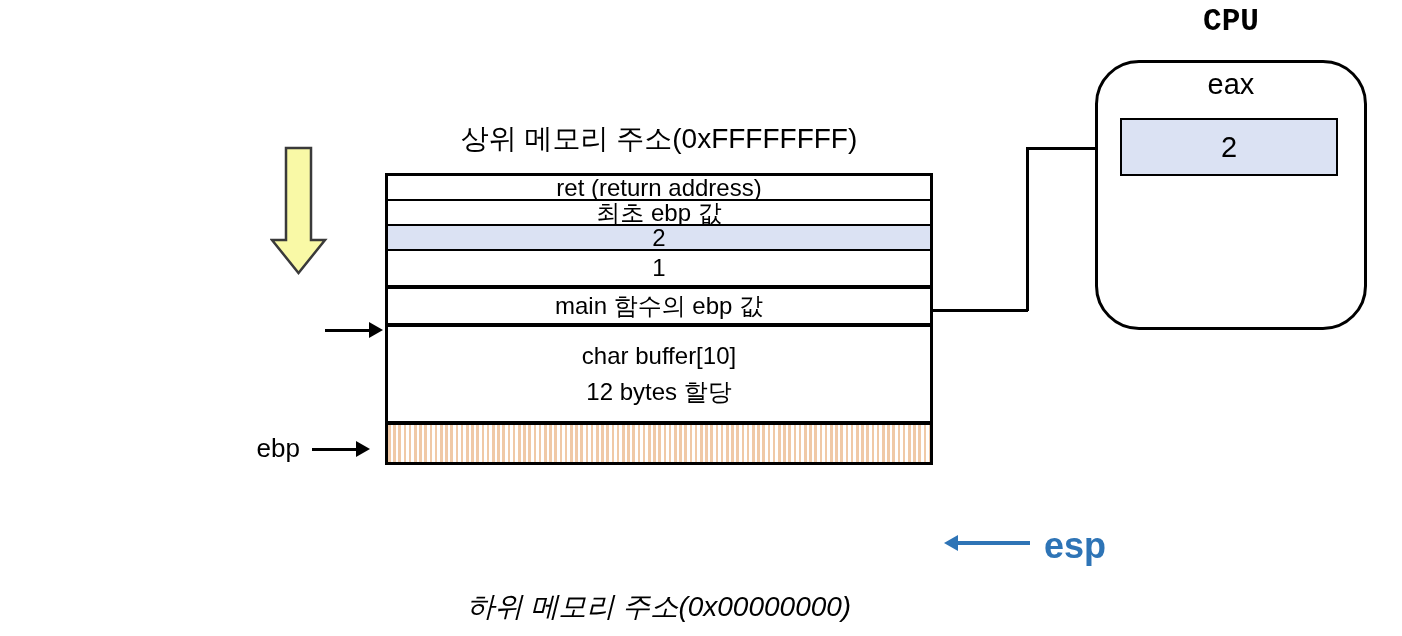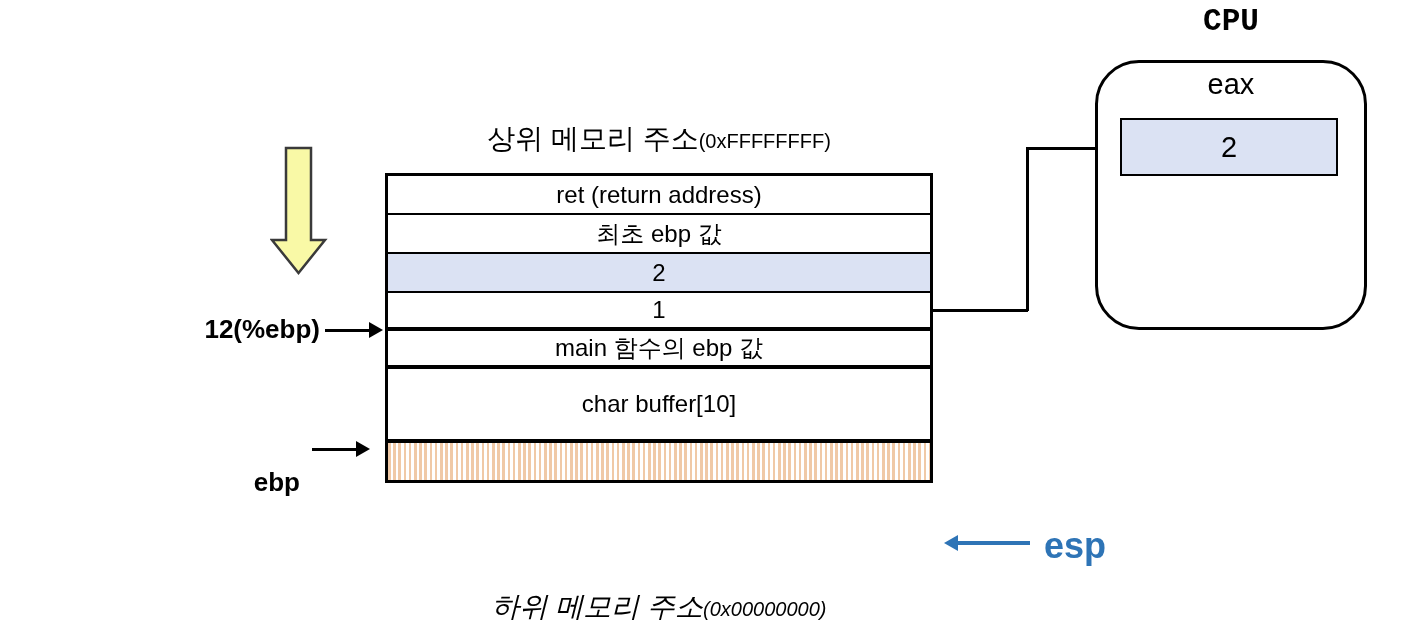--- a/index.html
+++ b/index.html
@@ -2,40 +2,40 @@
 <html><head>
 <meta charset="utf-8">
 <style>
   html,body{margin:0;padding:0;background:#ffffff;}
   body{font-family:"Liberation Sans","DejaVu Sans",sans-serif;color:#000;}
   .canvas{position:relative;width:1402px;height:636px;background:#fff;overflow:hidden;}
 
   
   .stack-table{position:absolute;left:385px;top:173px;width:548px;border:3px solid #000;box-sizing:border-box;background:#fff;}
   .srow{display:flex;align-items:center;justify-content:center;font-size:24px;box-sizing:border-box;border-bottom:2.5px solid #000;background:#fff;}
-  .srow.h37{height:39px;}
+  .srow.h37{height:25px;}
   .srow.h36{height:38px;}
   .srow.thick{border-bottom-width:4px;}
   .srow.highlight{background:#dbe2f3;}
-  .srow.tall{height:74px;flex-direction:column;justify-content:center;line-height:36px;}
+  .srow.tall{height:98px;flex-direction:column;justify-content:center;line-height:36px;}
   .srow.hatched{height:37px;border-bottom:none;
     background:repeating-linear-gradient(90deg,#f0c9a6 0 2.6px,#ffffff 2.6px 5.2px);}
 
   
   .mem-caption{position:absolute;left:385px;width:548px;text-align:center;white-space:nowrap;}
   .mem-caption .kr{font-size:28px;}
-  .mem-caption .hex{font-size:20px;}
+  .mem-caption .hex{font-size:28px;}
   .caption-top{top:120px;}
   .caption-bottom{top:588px;font-style:italic;}
 
   
   .growth-label{position:absolute;left:12px;top:184px;font-size:31px;letter-spacing:1px;}
   .yellow-arrow{position:absolute;left:270px;top:146px;}
   .offset-label{position:absolute;left:150px;top:314px;width:170px;text-align:right;font-size:26px;font-weight:bold;}
-  .ebp-label{position:absolute;left:200px;top:433px;width:100px;text-align:right;font-size:26px;font-weight:bold;margin-top:34px;}
+  .ebp-label{position:absolute;left:200px;top:433px;width:100px;text-align:right;font-size:26px;font-weight:normal;}
 
   
   .hline{position:absolute;background:#000;height:2.5px;}
   .vline{position:absolute;background:#000;width:2.5px;}
   .arrow-right{position:absolute;width:0;height:0;border-top:8px solid transparent;border-bottom:8px solid transparent;border-left:14px solid #000;}
   .arrow-left-blue{position:absolute;width:0;height:0;border-top:8px solid transparent;border-bottom:8px solid transparent;border-right:14px solid #2e74b6;}
 
   
   .cpu-title{position:absolute;left:1095px;top:4px;width:272px;text-align:center;font-size:31px;font-weight:bold;font-family:Liberation Mono, monospace;}
   .cpu-box{position:absolute;left:1095px;top:60px;width:272px;height:270px;border:3px solid #000;border-radius:44px;box-sizing:border-box;background:#fff;}
@@ -56,33 +56,33 @@
   </div>
 
   <div class="stack-table">
     <div class="srow h37">ret (return address)</div>
     <div class="srow h37">최초 ebp 값</div>
     <div class="srow h37 highlight">2</div>
     <div class="srow h36 thick">1</div>
     <div class="srow h36 thick">main 함수의 ebp 값</div>
     <div class="srow tall thick">
       <span>char buffer[10]</span>
+      <span>12 bytes 할당</span>
     </div>
     <div class="srow hatched"></div>
   </div>
 
   <div class="mem-caption caption-bottom">
     <span class="kr">하위 메모리 주소</span><span class="hex">(0x00000000)</span>
   </div>
 
   <svg class="yellow-arrow" width="58" height="130" viewBox="0 0 58 130">
     <polygon points="16,2 41,2 41,94 55,94 28.5,127 2,94 16,94" fill="#f9f9a6" stroke="#3a3a3a" stroke-width="2.5" stroke-linejoin="miter"></polygon>
   </svg>
 
-  <div class="offset-label">12(%ebp)</div>
   <div class="hline" style="left:325px;top:329px;width:46px;"></div>
   <div class="arrow-right" style="left:369px;top:322px;"></div>
 
   <div class="ebp-label">ebp</div>
   <div class="hline" style="left:312px;top:448px;width:46px;"></div>
   <div class="arrow-right" style="left:356px;top:441px;"></div>
 
   <div class="hline" style="left:933px;top:309px;width:95px;"></div>
   <div class="vline" style="left:1026px;top:147px;height:164px;"></div>
   <div class="hline" style="left:1026px;top:147px;width:82px;"></div>

